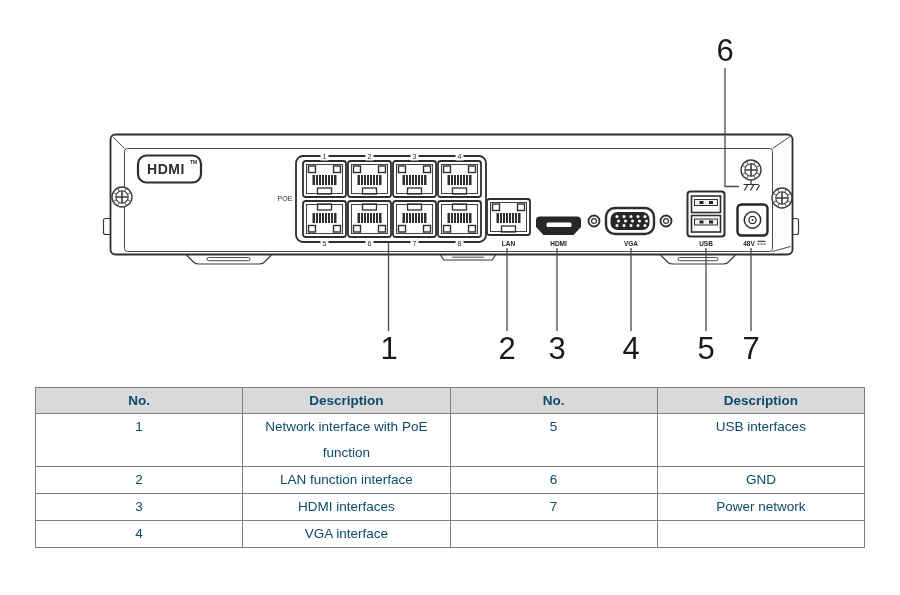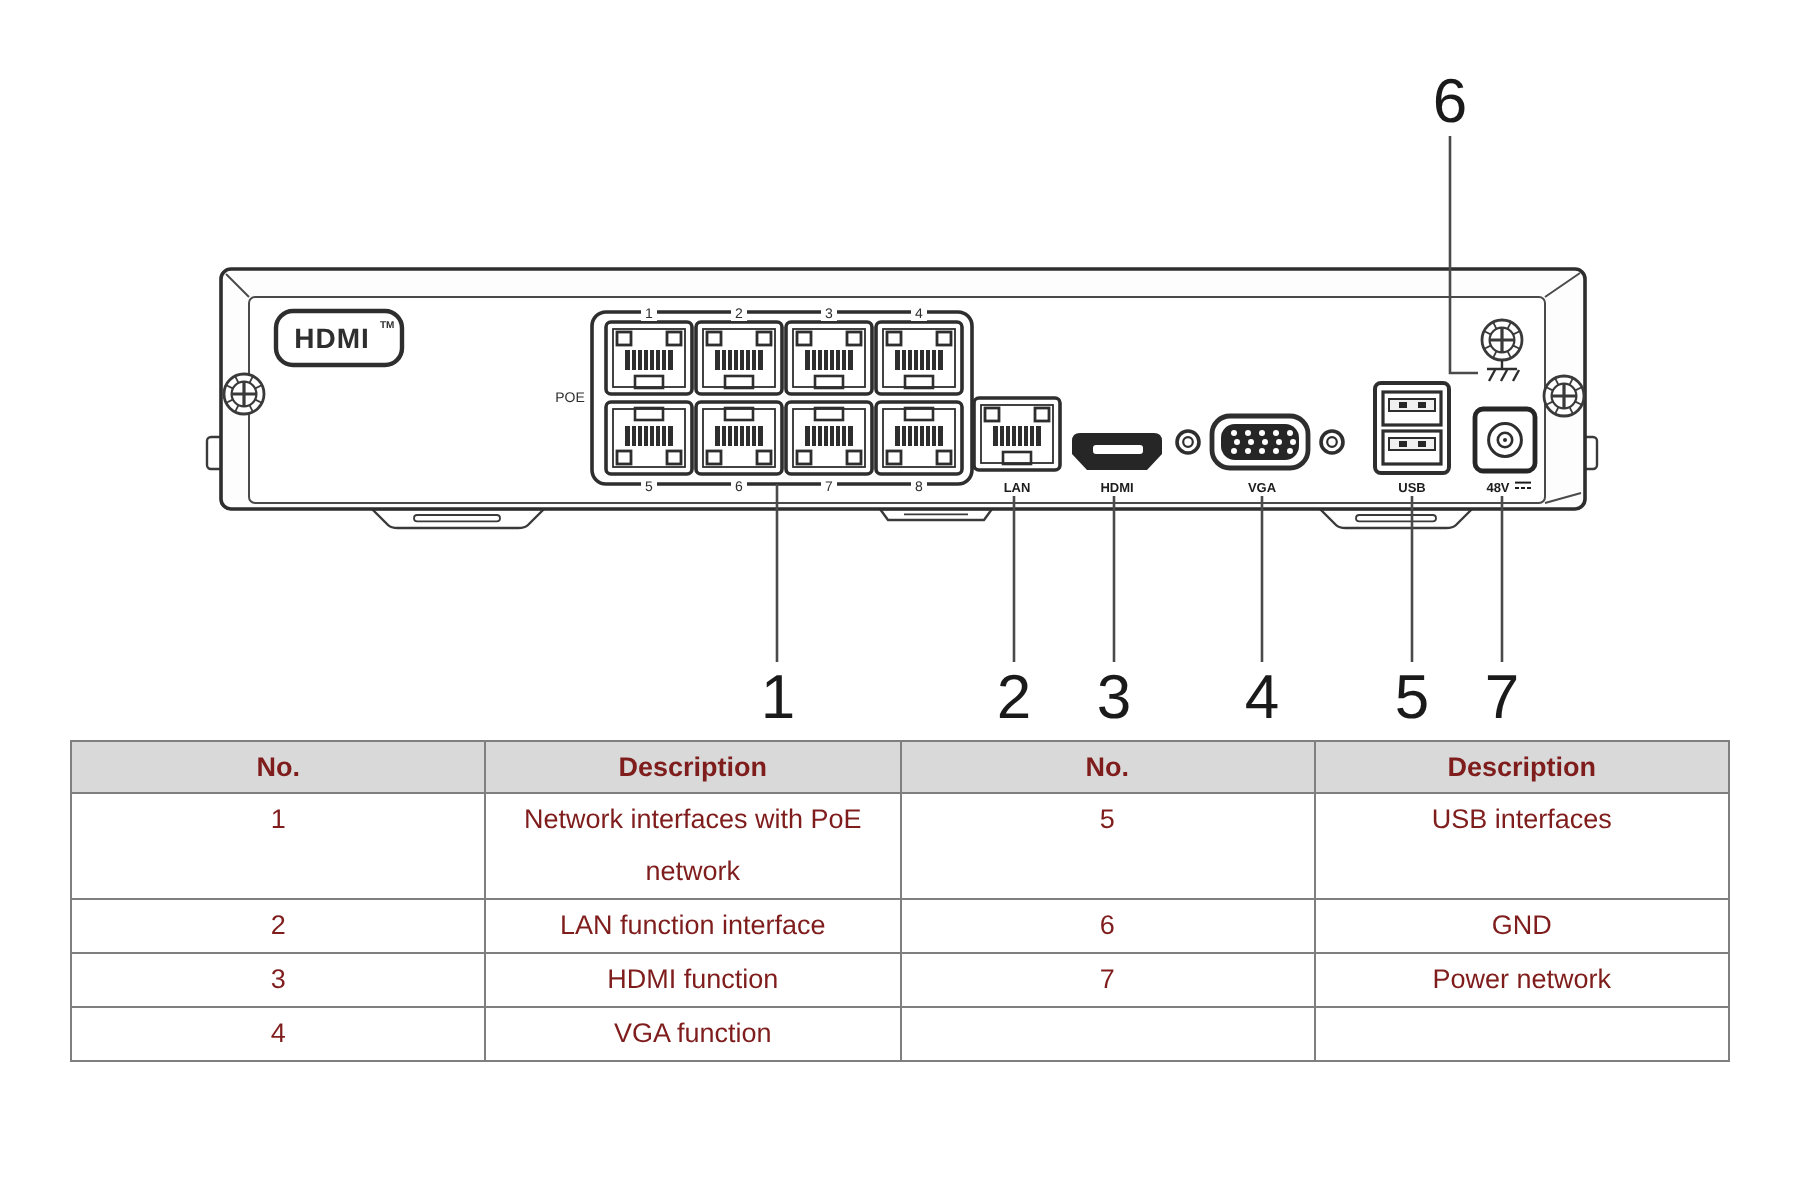--- a/index.html
+++ b/index.html
@@ -5,23 +5,23 @@
   html,body{margin:0;padding:0;}
   body{
     width:900px;height:595px;background:#ffffff;position:relative;overflow:hidden;
     font-family:"Liberation Sans",sans-serif;
   }
   #diagram{position:absolute;left:0;top:0;}
   .callout-num{font-family:"Liberation Sans",sans-serif;font-size:31px;fill:#1a1a1a;}
   .tinylabel{font-family:"Liberation Sans",sans-serif;font-size:6.5px;font-weight:bold;fill:#1c1c1c;}
   .portnum{font-family:"Liberation Sans",sans-serif;font-size:7px;fill:#2e2e2e;}
   #spec-table{
-    position:absolute;left:35px;top:370px;width:830px;
+    position:absolute;left:35px;top:387px;width:830px;
     border-collapse:collapse;table-layout:fixed;
-    font-size:13.5px;color:#7f1d1d;
+    font-size:13.5px;color:#0c4a6e;
   }
   #spec-table th,#spec-table td{
     border:1px solid #7f7f7f;text-align:center;padding:0 4px;
     vertical-align:top;line-height:26px;overflow:hidden;
   }
   #spec-table th{background:#d9d9d9;height:25px;line-height:25px;font-weight:bold;}
   #spec-table col{width:25%;}
   #spec-table tr.tall td{height:52px;}
   #spec-table tr.norm td{height:26px;}
 </style>
@@ -213,36 +213,36 @@
     <tr>
       <th>No.</th>
       <th>Description</th>
       <th>No.</th>
       <th>Description</th>
     </tr>
   </thead>
   <tbody>
     <tr class="tall">
       <td>1</td>
-      <td>Network interfaces with PoE network</td>
+      <td>Network interface with PoE function</td>
       <td>5</td>
       <td>USB interfaces</td>
     </tr>
     <tr class="norm">
       <td>2</td>
       <td>LAN function interface</td>
       <td>6</td>
       <td>GND</td>
     </tr>
     <tr class="norm">
       <td>3</td>
-      <td>HDMI function</td>
+      <td>HDMI interfaces</td>
       <td>7</td>
       <td>Power network</td>
     </tr>
     <tr class="norm">
       <td>4</td>
-      <td>VGA function</td>
+      <td>VGA interface</td>
       <td></td>
       <td></td>
     </tr>
   </tbody>
 </table>
 
 </body></html>

